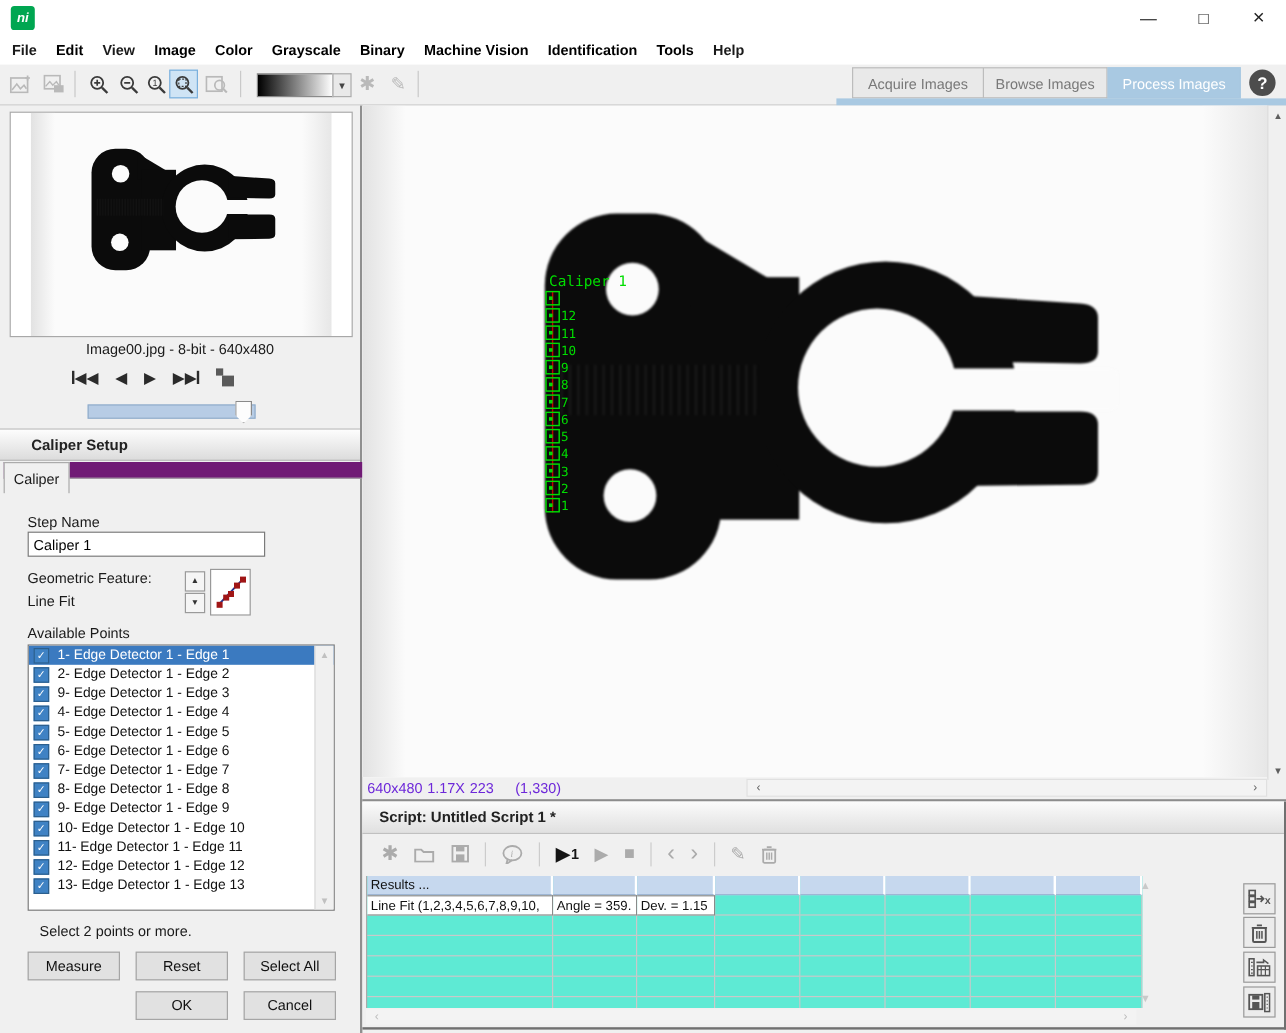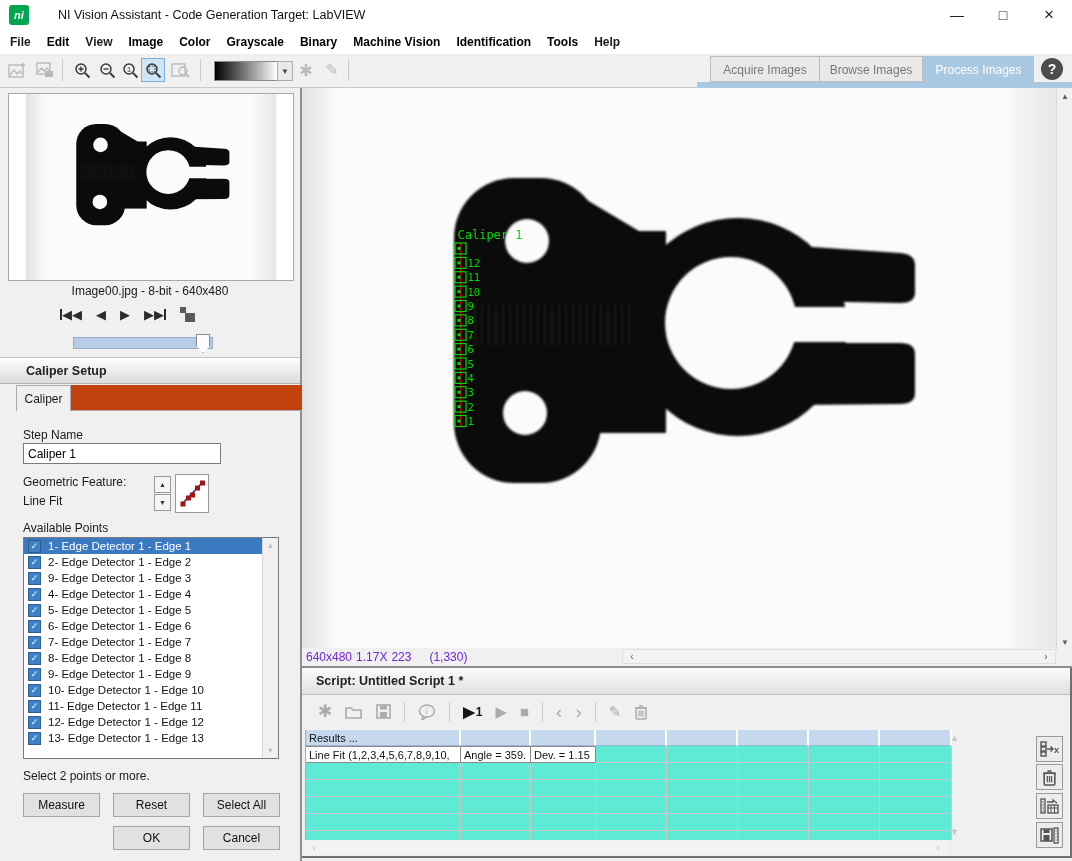--- a/index.html
+++ b/index.html
@@ -47,21 +47,21 @@
   .pbar{display:inline-block;width:2px;height:11px;background:#2b2b2b;}
   .sizeicon{position:relative;width:16px;height:15px;}
   .sizeicon .sq1{position:absolute;left:0;top:0;width:6px;height:6px;background:#5a5a5a;}
   .sizeicon .sq2{position:absolute;left:5px;top:6px;width:10px;height:9px;background:#5a5a5a;}
   .slider-track{position:absolute;left:73px;top:249px;width:140px;height:12px;background:#b7cce5;border:1px solid #93aecb;box-sizing:border-box;}
   .slider-thumb{position:absolute;left:196px;top:246px;width:14px;height:19px;background:#fdfdfd;border:1px solid #8a8a8a;box-sizing:border-box;
                 clip-path:polygon(0 0,100% 0,100% 62%,50% 100%,0 62%);}
   .setup-header{position:absolute;left:0;top:269px;width:300px;height:27px;background:linear-gradient(#fdfdfd,#dcdcdc);
                 border-top:1px solid #c2c2c2;border-bottom:1px solid #b2b2b2;display:flex;align-items:center;font-weight:bold;color:#222;
                 padding-left:26px;box-sizing:border-box;font-size:12.5px;}
-  .tabrow{position:absolute;left:16px;top:297px;width:300px;height:26px;background:#c2410c;border-bottom:1px solid #ababab;box-sizing:border-box;}
+  .tabrow{position:absolute;left:3px;top:297px;width:300px;height:14px;background:#701a75;border-bottom:1px solid #ababab;box-sizing:border-box;}
   .tab-active{position:absolute;left:0;top:0;width:55px;height:26px;background:#f0f0f0;border:1px solid #ababab;border-bottom:none;
               box-sizing:border-box;display:flex;align-items:center;justify-content:center;}
   .flabel{position:absolute;color:#1a1a1a;}
   .stepname-input{position:absolute;left:23px;top:355px;width:198px;height:21px;border:1px solid #7a7a7a;background:#fff;
                   font-family:"Liberation Sans",sans-serif;font-size:12px;padding:0 4px;box-sizing:border-box;}
   .spinner{position:absolute;left:154px;top:388px;width:17px;height:35px;}
   .spin-btn{width:17px;height:17px;background:#f5f5f5;border:1px solid #9a9a9a;box-sizing:border-box;font-size:7px;color:#333;
             display:flex;align-items:center;justify-content:center;margin-bottom:1px;}
   .feat-icon{position:absolute;left:175px;top:386px;width:34px;height:39px;background:#fff;border:1px solid #999;box-sizing:border-box;}
   .listbox{position:absolute;left:23px;top:449px;width:256px;height:222px;background:#fff;border:1px solid #7a7a7a;box-sizing:border-box;overflow:hidden;}
@@ -142,21 +142,20 @@
     </g>
   </defs>
 </svg>
 
 <div class="app">
 
   <div class="titlebar">
     <div class="ni-logo">
         <span>ni</span>
       </div>
-    <div class="wtitle">NI Vision Assistant - Code Generation Target: LabVIEW</div>
     <div class="win-controls">
       <span class="winbtn">—</span>
       <span class="winbtn">□</span>
       <span class="winbtn" style="font-size:17px">×</span>
     </div>
   </div>
 
   <div class="menubar">
       <span class="menu-item">File</span>
       <span class="menu-item disabled">Edit</span>
@@ -344,21 +343,21 @@
           <div class="pt-row">
             <span class="cb">✓</span>
             <span class="pt-label">13- Edge Detector 1 - Edge 13</span>
           </div>
         </div>
       <div class="list-scroll">
         <span class="lsarrow" style="top:0">▲</span>
         <span class="lsarrow" style="bottom:0">▼</span>
       </div>
     </div>
-    <div class="flabel" style="left:23px;top:681px">Select 2 points or more.</div>
+    <div class="flabel" style="left:33px;top:681px">Select 2 points or more.</div>
 
     <div class="btn" style="left:23px;top:705px">Measure</div>
     <div class="btn" style="left:113px;top:705px">Reset</div>
     <div class="btn" style="left:203px;top:705px">Select All</div>
     <div class="btn" style="left:113px;top:738px">OK</div>
     <div class="btn" style="left:203px;top:738px">Cancel</div>
   </div>
 
   <div class="viewer">
     <svg viewBox="0 0 754 560" width="754" height="560">

